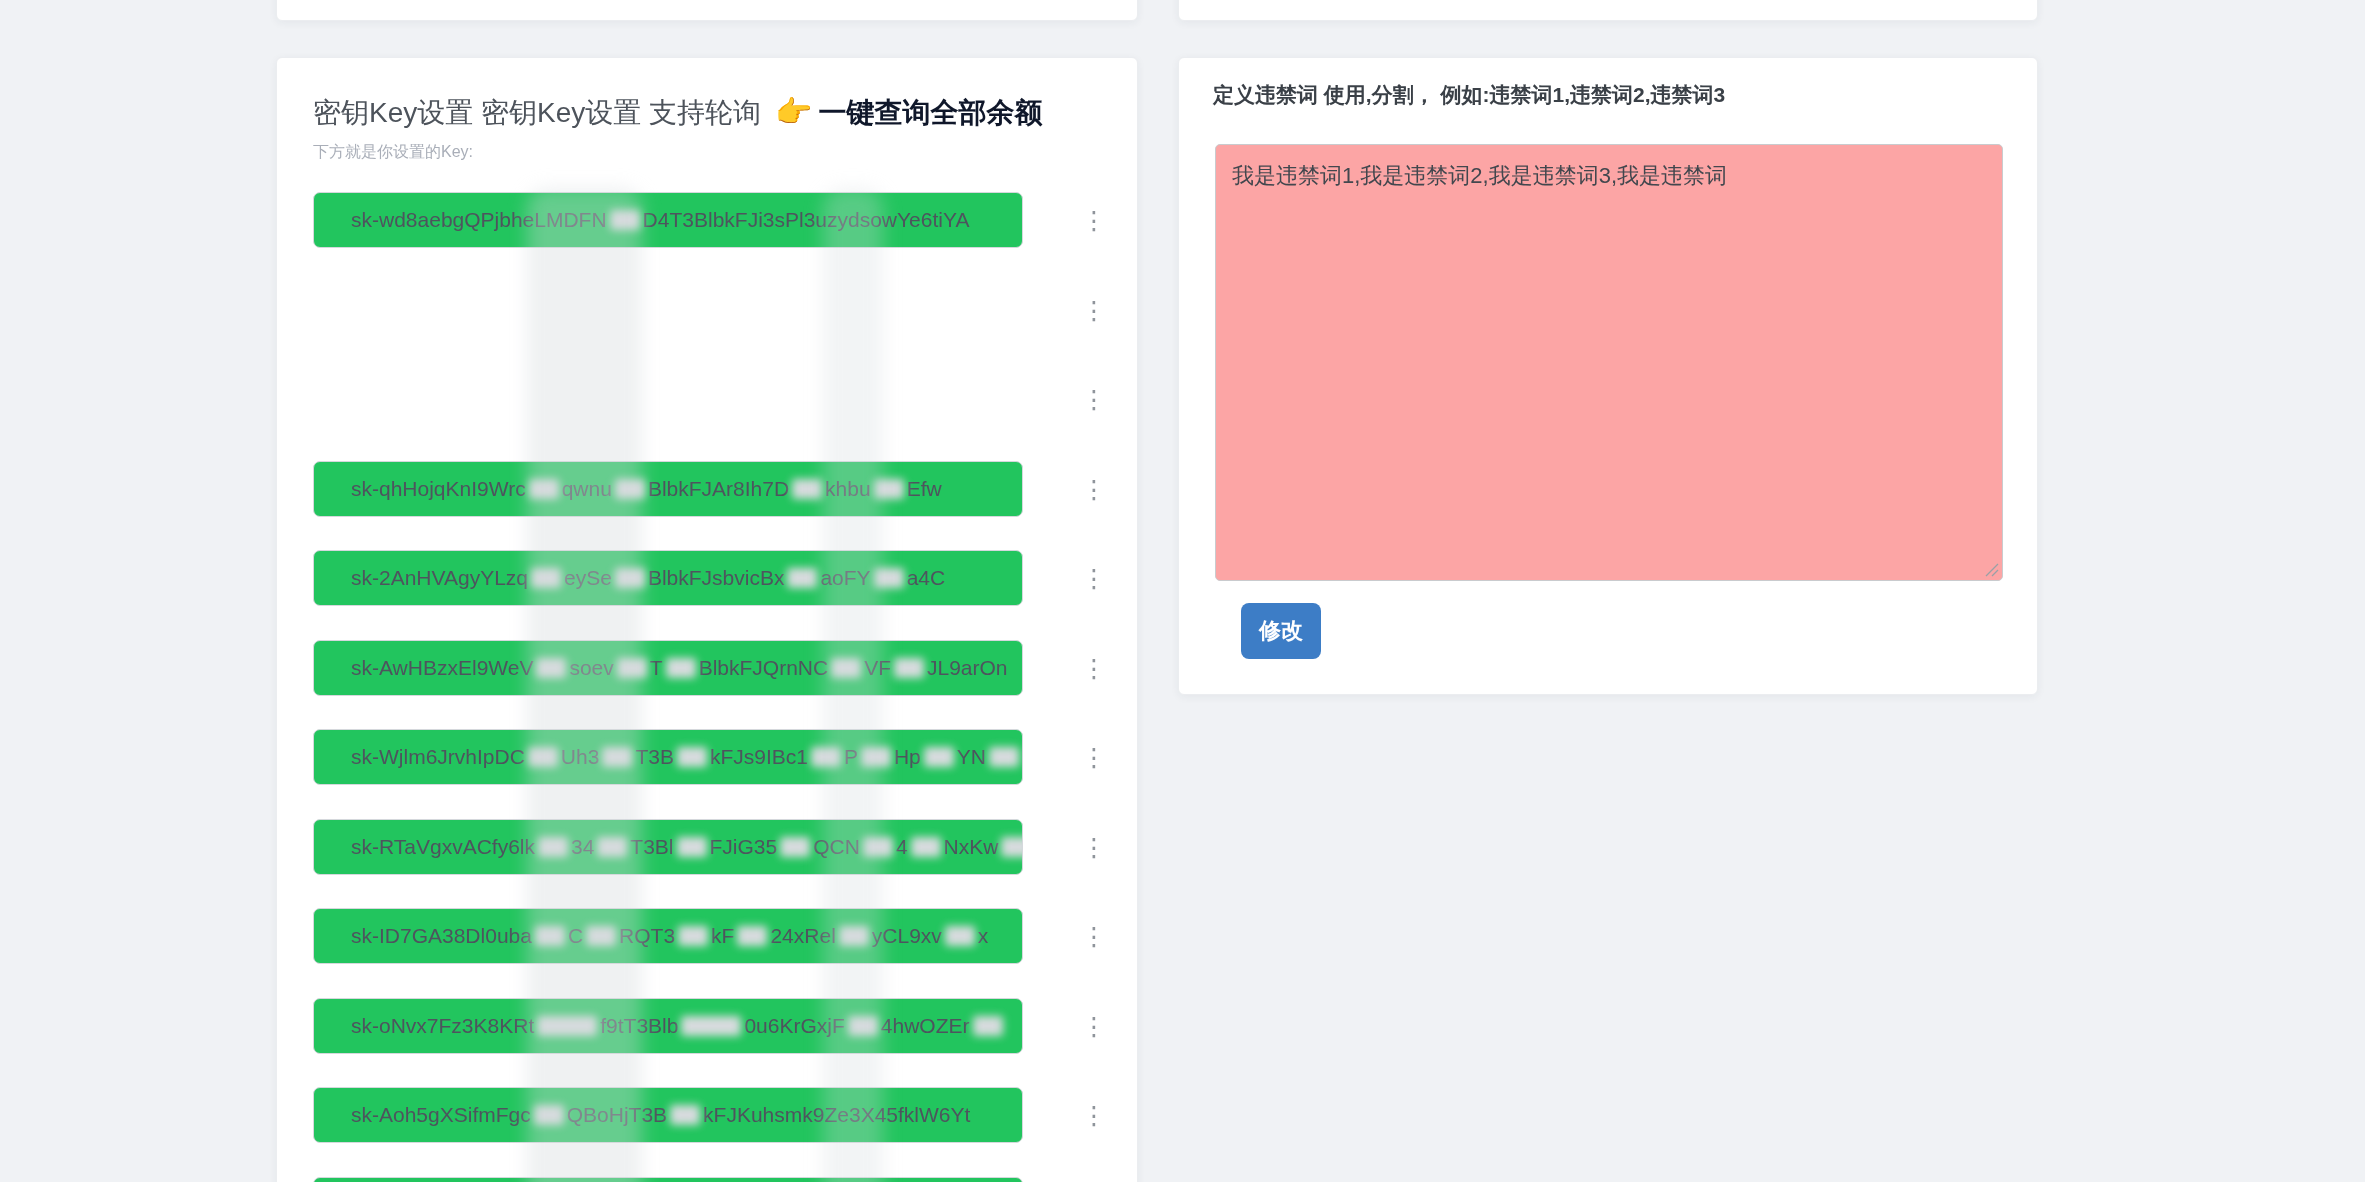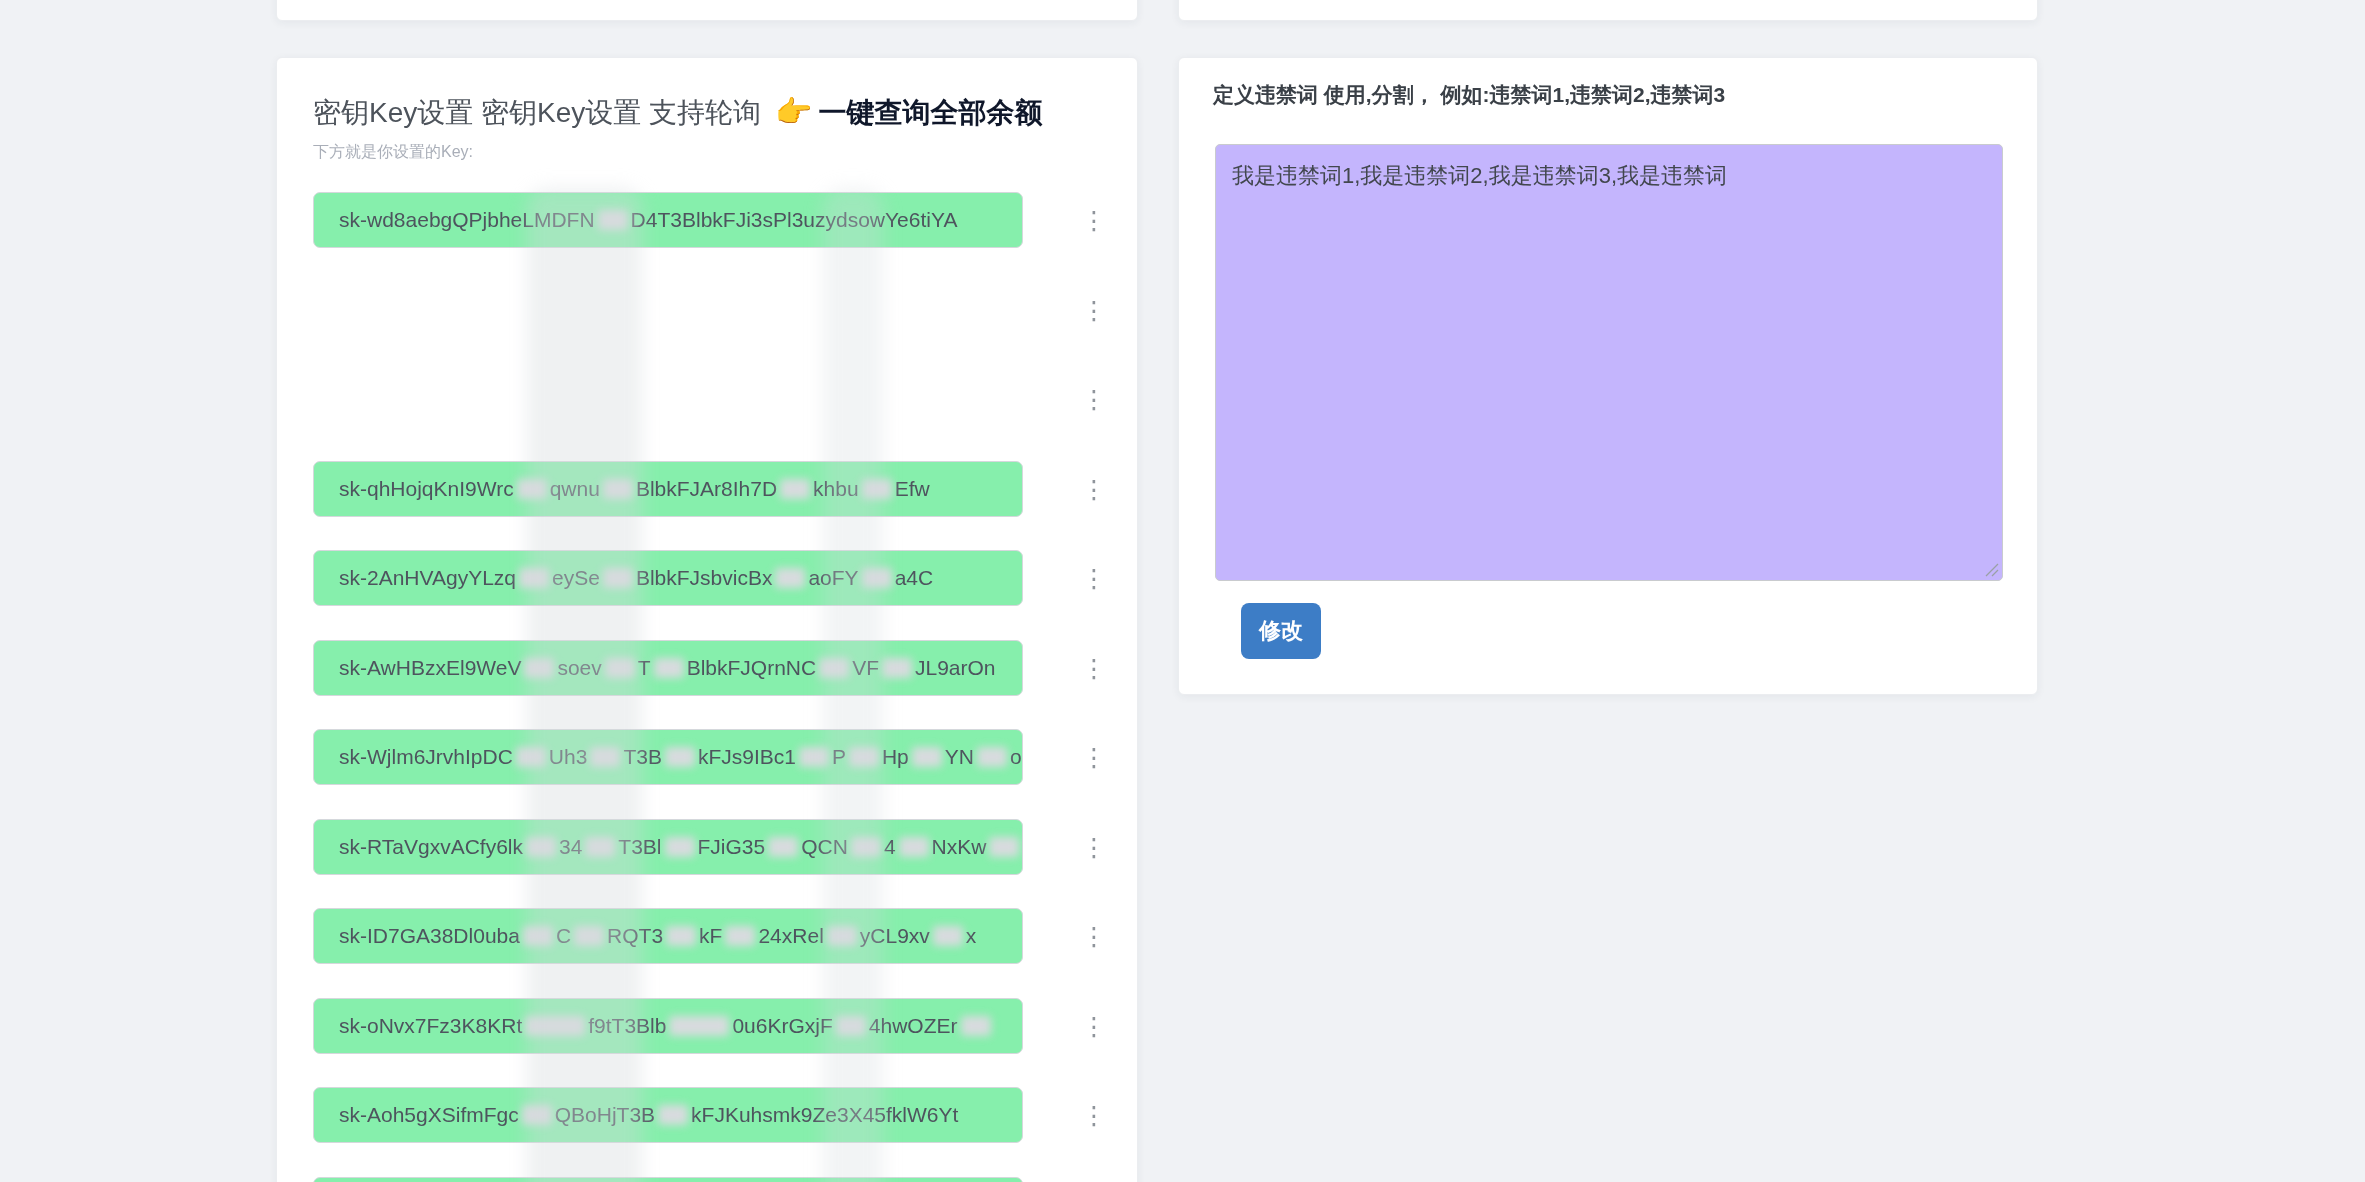--- a/index.html
+++ b/index.html
@@ -28,22 +28,22 @@
   .balance-link{
     color:#0f172a;text-decoration:none;cursor:pointer;font-weight:700;
   }
   .keys-subtitle{
     position:absolute;left:36px;top:84px;font-size:16px;color:#a9aeb8;
   }
   .keys-list{position:absolute;left:36px;top:134px;width:800px;}
   .key-row{position:relative;height:56px;margin-bottom:33.5px;}
   .key-input{
     position:absolute;left:0;top:0;width:710px;height:56px;box-sizing:border-box;
-    background:#86efac;border:1px solid #d5d8dc;border-radius:7px;
-    font-size:21px;color:#4e545e;line-height:54px;padding:0 25px;
+    background:#22c55e;border:1px solid #d5d8dc;border-radius:7px;
+    font-size:21px;color:#4e545e;line-height:54px;padding:0 37px;
     white-space:nowrap;overflow:hidden;cursor:text;
   }
   .blur-chunk{
     display:inline-block;height:20px;background:#d8dbde;border-radius:3px;
     filter:blur(4px);vertical-align:-3px;margin:0 3px;
   }
   .kebab{
     position:absolute;left:768px;top:12px;width:26px;height:32px;
     font-size:25px;line-height:32px;color:#8f949b;text-align:center;
     cursor:pointer;user-select:none;
@@ -55,21 +55,21 @@
   #smudge-2{left:546px;top:130px;width:60px;height:1125px;background:rgba(213,217,221,.30);}
 
   
   #banned-card{left:1178px;top:57px;width:860px;height:638px;}
   .banned-title{
     position:absolute;left:34px;top:23px;font-size:21px;font-weight:700;color:#3a4047;
     white-space:nowrap;
   }
   .banned-textarea{
     position:absolute;left:36px;top:86px;width:788px;height:437px;box-sizing:border-box;
-    border:1px solid #c9cbce;border-radius:5px;background:#c4b5fd;
+    border:1px solid #c9cbce;border-radius:5px;background:#fca5a5;
     padding:14px 16px;font-size:22px;line-height:1.5;color:#42474e;
     font-family:"Liberation Sans","DejaVu Sans",sans-serif;
     resize:none;outline:none;
   }
   .resize-handle{
     position:absolute;left:806px;top:505px;width:14px;height:14px;pointer-events:none;
   }
   .modify-btn{
     position:absolute;left:62px;top:545px;width:80px;height:56px;
     background:#3d7dc6;color:#ffffff;font-size:22px;font-weight:700;

